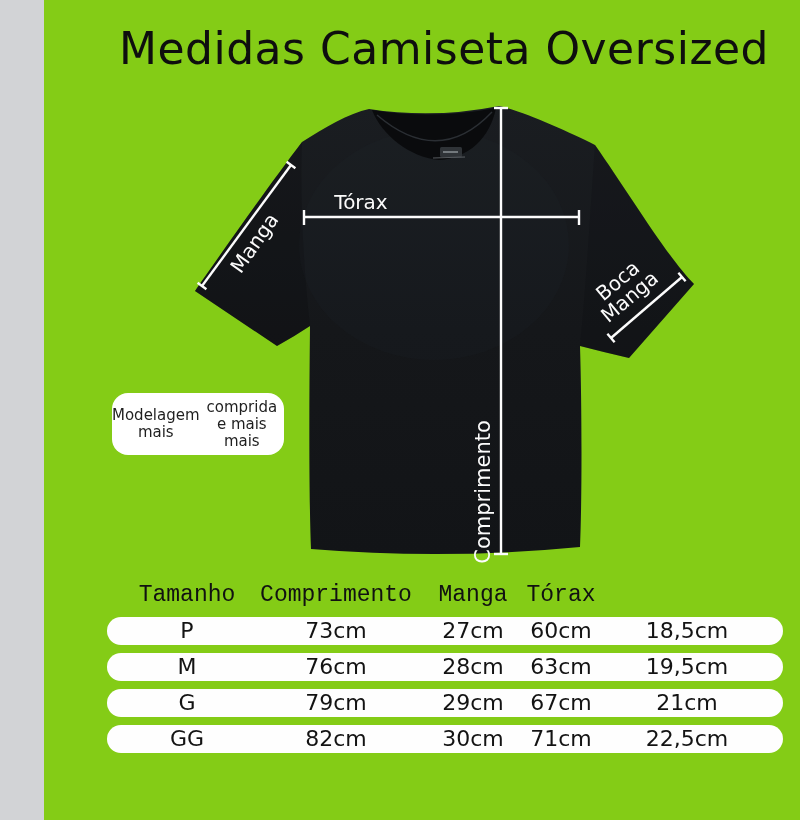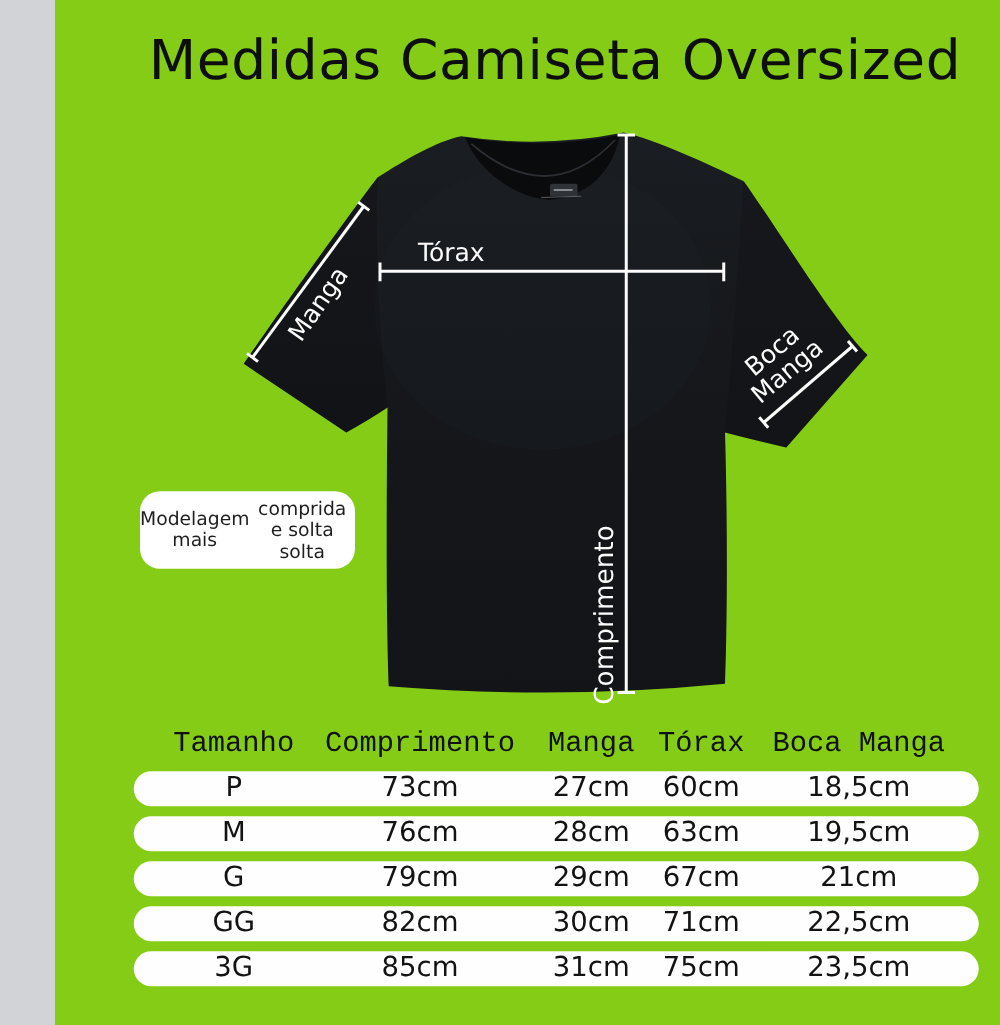--- a/index.html
+++ b/index.html
@@ -105,30 +105,29 @@
 
     <text x="317" y="209" font-size="20" fill="#fcfcfc" text-anchor="middle" font-family="DejaVu Sans, sans-serif">Tórax</text>
     <text transform="translate(216,247) rotate(-55)" font-size="20" fill="#fcfcfc" text-anchor="middle" font-family="DejaVu Sans, sans-serif">Manga</text>
     <text transform="translate(446,492) rotate(-90)" font-size="21" fill="#fcfcfc" text-anchor="middle" font-family="DejaVu Sans, sans-serif">Comprimento</text>
     <text transform="translate(578,286) rotate(-40)" font-size="20" fill="#fcfcfc" text-anchor="middle" font-family="DejaVu Sans, sans-serif">Boca</text>
     <text transform="translate(590,302) rotate(-40)" font-size="20" fill="#fcfcfc" text-anchor="middle" font-family="DejaVu Sans, sans-serif">Manga</text>
   </svg>
 
   <div class="note">
     <span>Modelagem mais</span>
-    <span>comprida e solta solta</span>
+    <span>comprida e mais mais</span>
   </div>
 
   <div class="size-table">
     <div class="thead">
       <span class="c0">Tamanho</span>
       <span class="c1">Comprimento</span>
       <span class="c2">Manga</span>
       <span class="c3">Tórax</span>
-      <span class="c4">Boca Manga</span>
     </div>
 
     <div class="trow">
       <span class="c0">P</span>
       <span class="c1">73cm</span>
       <span class="c2">27cm</span>
       <span class="c3">60cm</span>
       <span class="c4">18,5cm</span>
     </div>
     <div class="trow">
@@ -145,22 +144,15 @@
       <span class="c3">67cm</span>
       <span class="c4">21cm</span>
     </div>
     <div class="trow">
       <span class="c0">GG</span>
       <span class="c1">82cm</span>
       <span class="c2">30cm</span>
       <span class="c3">71cm</span>
       <span class="c4">22,5cm</span>
     </div>
-    <div class="trow">
-      <span class="c0">3G</span>
-      <span class="c1">85cm</span>
-      <span class="c2">31cm</span>
-      <span class="c3">75cm</span>
-      <span class="c4">23,5cm</span>
-    </div>
   </div>
 
 </div>
 
 </body></html>

